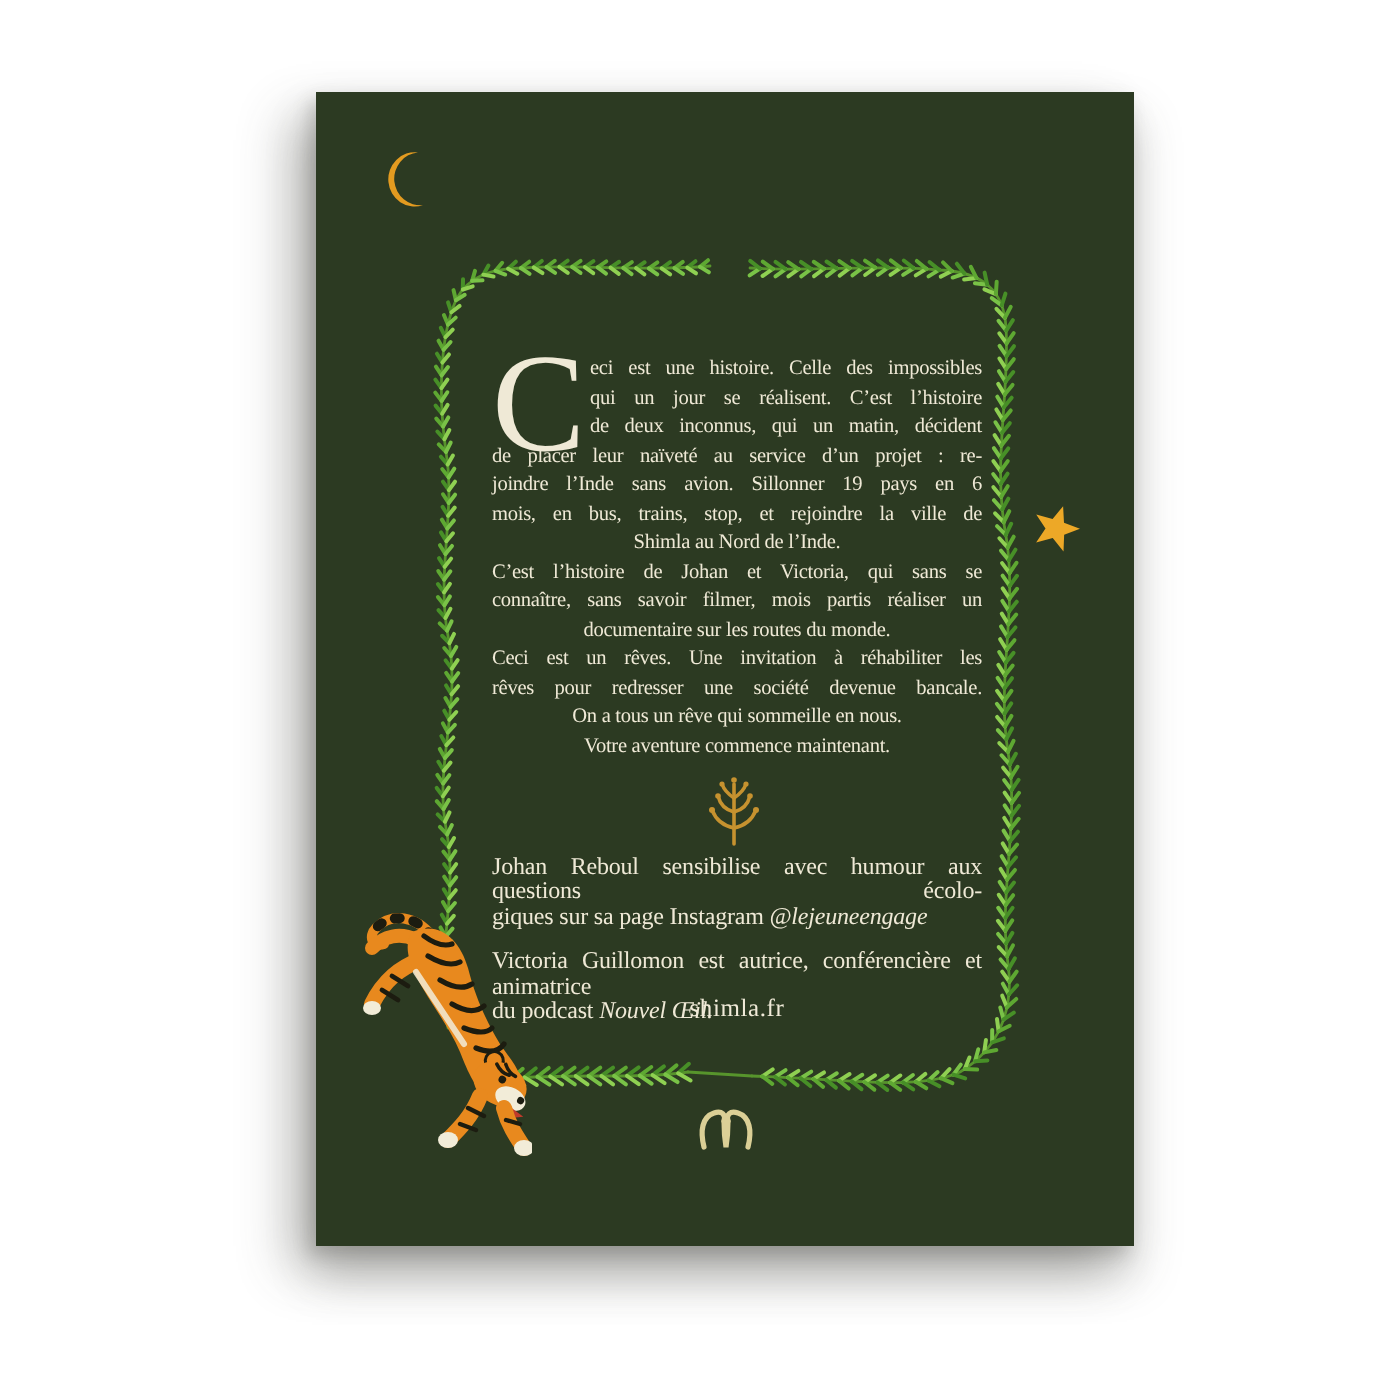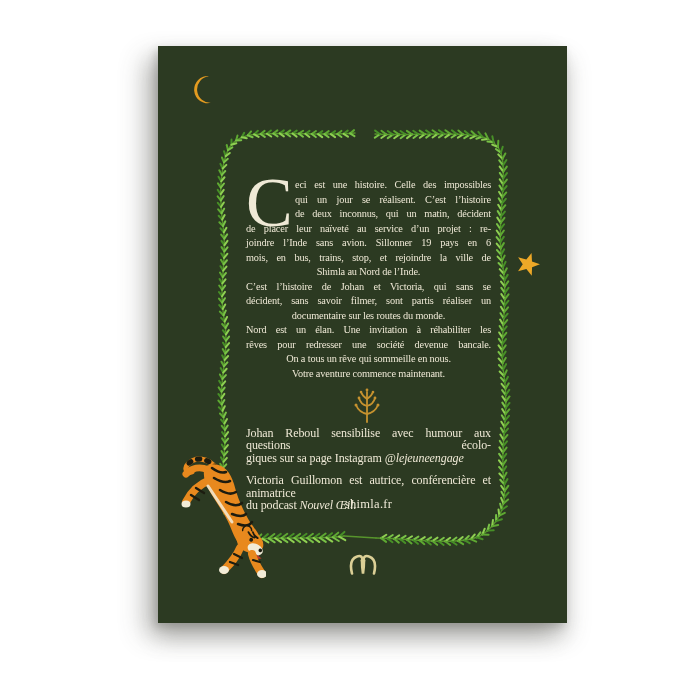--- a/index.html
+++ b/index.html
@@ -511,23 +511,23 @@
     <div class="body-text">
       <div class="dropcap">C</div>
     <div class="bline j">eci est une histoire. Celle des impossibles</div>
         <div class="bline j">qui un jour se réalisent.  C’est l’histoire</div>
         <div class="bline j">de deux inconnus, qui un matin, décident</div>
         <div class="bline j">de placer leur naïveté au service d’un projet : re-</div>
         <div class="bline j">joindre l’Inde sans avion. Sillonner 19 pays en 6</div>
         <div class="bline j">mois, en bus, trains, stop, et rejoindre la ville de</div>
         <div class="bline">Shimla au Nord de l’Inde.</div>
         <div class="bline j">C’est l’histoire de Johan et Victoria, qui sans se</div>
-        <div class="bline j">décident, sans savoir filmer, sont partis réaliser un</div>
+        <div class="bline j">connaître, sans savoir filmer, mois partis réaliser un</div>
         <div class="bline">documentaire sur les routes du monde.</div>
-        <div class="bline j">Nord est un élan. Une invitation à réhabiliter les</div>
+        <div class="bline j">Ceci est un rêves. Une invitation à réhabiliter les</div>
         <div class="bline j">rêves pour redresser une société devenue bancale.</div>
         <div class="bline">On a tous un rêve qui sommeille en nous.</div>
         <div class="bline">Votre aventure commence maintenant.</div>
       </div>
 
     <div class="credits">
         <div class="cline j"><span>Johan Reboul sensibilise avec humour aux questions écolo-</span></div>
         <div class="cline"><span>giques sur sa page Instagram </span><span class="it">@lejeuneengage</span></div>
         <div class="csp"></div>
         <div class="cline j"><span>Victoria Guillomon est autrice, conférencière et animatrice</span></div>

